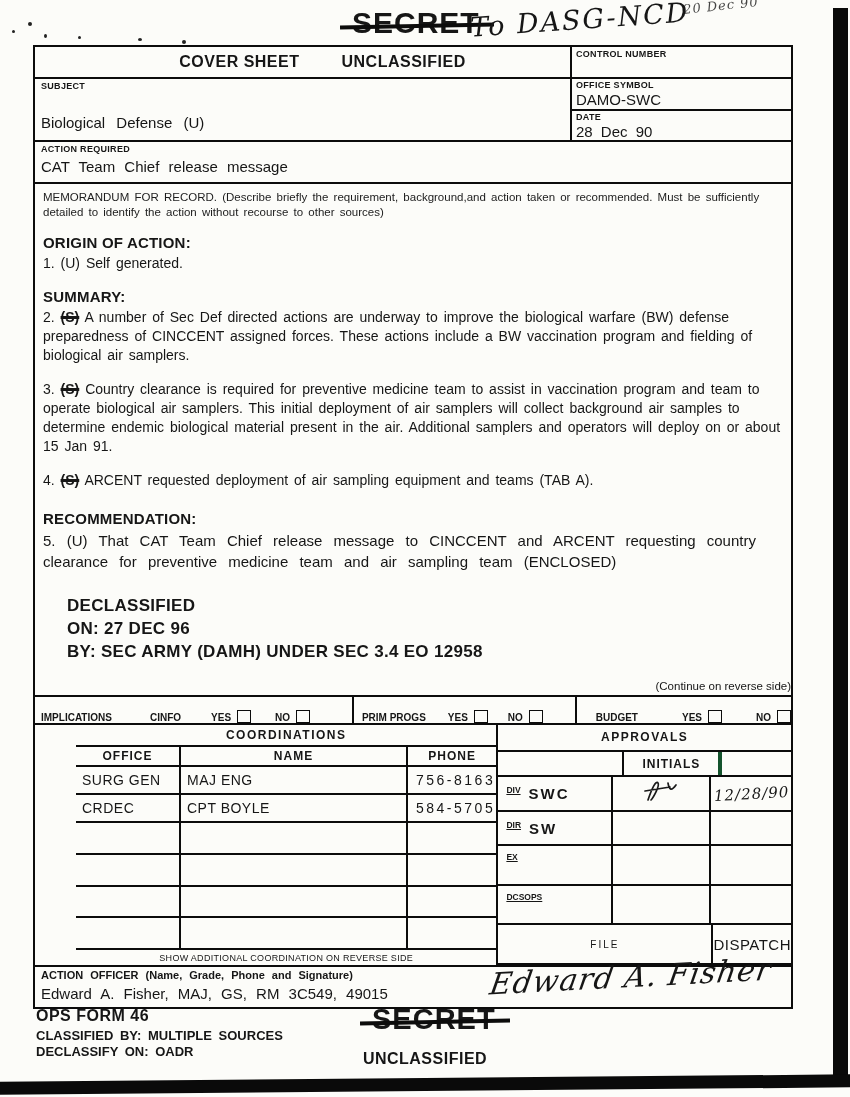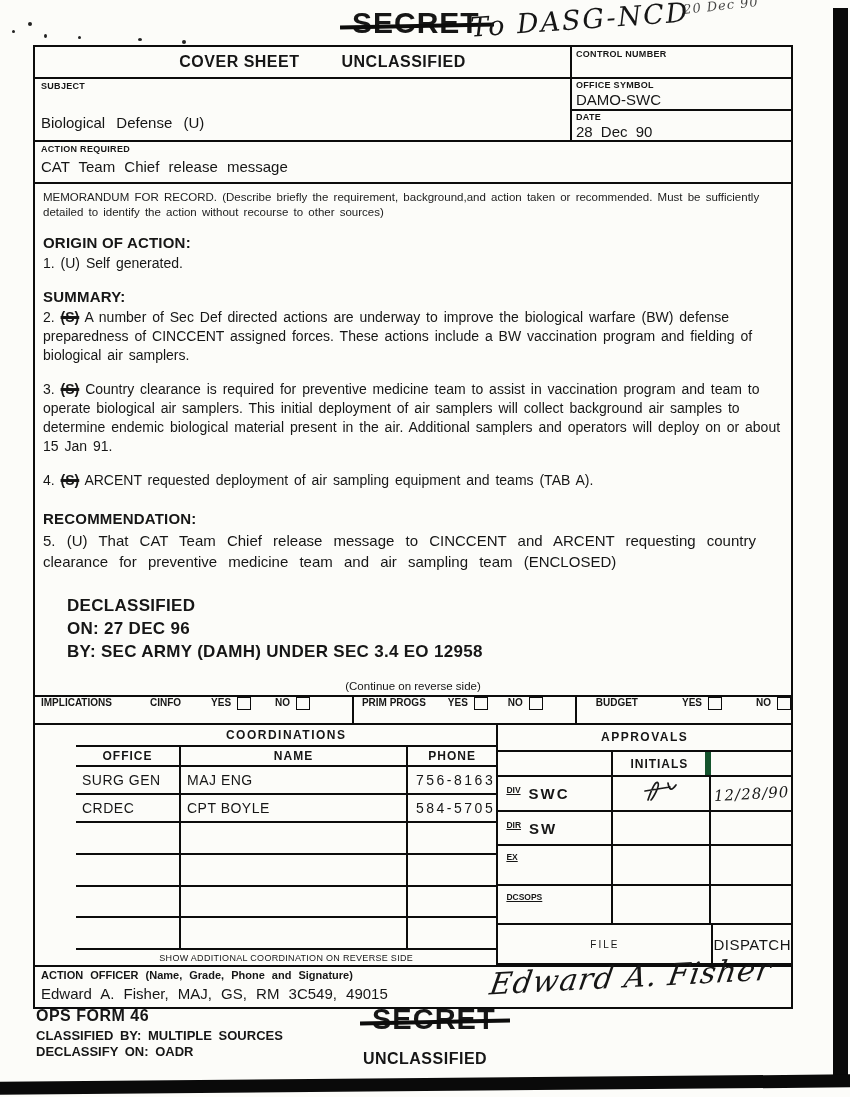--- a/index.html
+++ b/index.html
@@ -60,24 +60,24 @@
   .ar-row { height:42px; flex-direction:column; display:flex; padding:2px 6px; }
   .ar-val { margin-top:3px; word-spacing:5px; }
   
   .memo { position:relative; height:513px; padding:6px 10px 0 8px; display:block; }
   .memo-instr { font-size:11.5px; line-height:15px; color:#1c1c1c; margin-bottom:14px; word-spacing:2px; }
   .m-head { font-size:15px; font-weight:bold; margin-bottom:3px; letter-spacing:.2px; }
   .m-para { font-size:14px; line-height:19px; margin-bottom:15px; word-spacing:2px; }
   .m-para.wide { font-size:15px; line-height:21px; word-spacing:7px; }
   .sclass { text-decoration:line-through; text-decoration-thickness:2.5px; font-weight:bold; }
   .declass { margin:22px 0 0 24px; font-size:17px; font-weight:bold; line-height:23px; letter-spacing:.3px; }
-  .continue-note { position:absolute; bottom:3px; left:0; right:0; text-align:center; font-size:11.5px; }
+  .continue-note { position:absolute; bottom:3px; left:0; right:0; text-align:right; font-size:11.5px; }
   
   .impl-row { height:28px; font-size:10px; font-weight:bold; }
-  .impl-sec { display:flex; align-items:flex-start; }
+  .impl-sec { display:flex; align-items:flex-end; }
   .impl-sec1 { width:322px; }
   .impl-sec2 { width:225px; }
   .impl-sec3 { flex:1; }
   .impl-sec span { display:inline-block; }
   .chk { width:14px; height:13px; border:1.6px solid #0c0c0c; display:inline-block; margin-left:6px; background:#fcfcf9; }
   
   .coord-row { height:242px;padding-left:41px; }
   .coord-left { width:427px; display:flex; flex-direction:column; border-right:2px solid #0c0c0c; }
   .coord-right { flex:1; display:flex; flex-direction:column; }
   .t-title { height:27px; border-bottom:2px solid #0c0c0c; display:flex; align-items:center; justify-content:center; font-size:12px; font-weight:bold; letter-spacing:1.5px; }
@@ -273,21 +273,21 @@
             <div class="c-phone"></div>
         </div>
         <div class="coord-spacer"></div>
         <div class="show-note">SHOW ADDITIONAL COORDINATION ON REVERSE SIDE</div>
       </div>
 
       <div class="coord-right">
         <div class="t-title">APPROVALS</div>
         <div class="t-sub">
           <div class="c-alabel"></div>
-          <div class="c-init bl" style="border-right:6px solid #14532d;">INITIALS</div>
+          <div class="c-init bl" style="border-right:4px solid #14532d;margin-left:11px;">INITIALS</div>
           <div class="c-adate"></div>
         </div>
         <div class="t-r h35">
           <div class="c-alabel">
             <span class="ap-pre">DIV</span>
             <span class="ap-lbl">SWC</span>
           </div>
           <div class="c-init bl" style="border-right:2px solid #0c0c0c;">
             <svg class="hw-initials" width="46" height="28" viewBox="0 0 46 28">
               <path d="M10 24 C14 12, 18 4, 20 7 C22 10, 15 22, 13 24 M7 15 L32 11 M30 7 C31 13, 33 16, 38 9" stroke="#1a1a1a" fill="none" stroke-width="1.7" stroke-linecap="round"></path>

